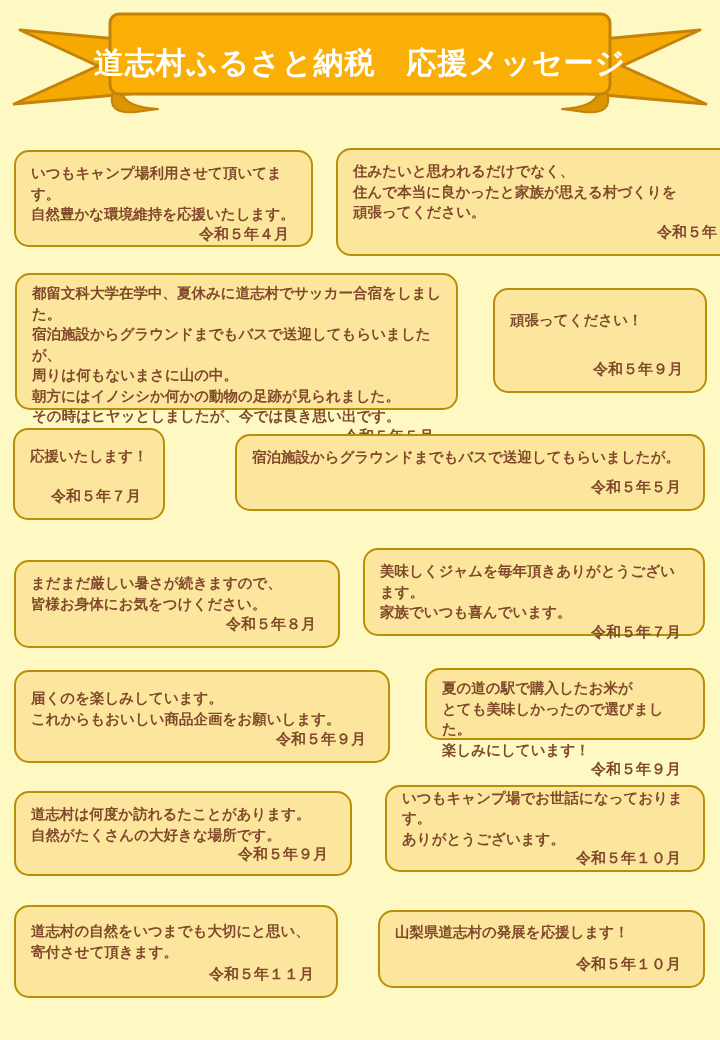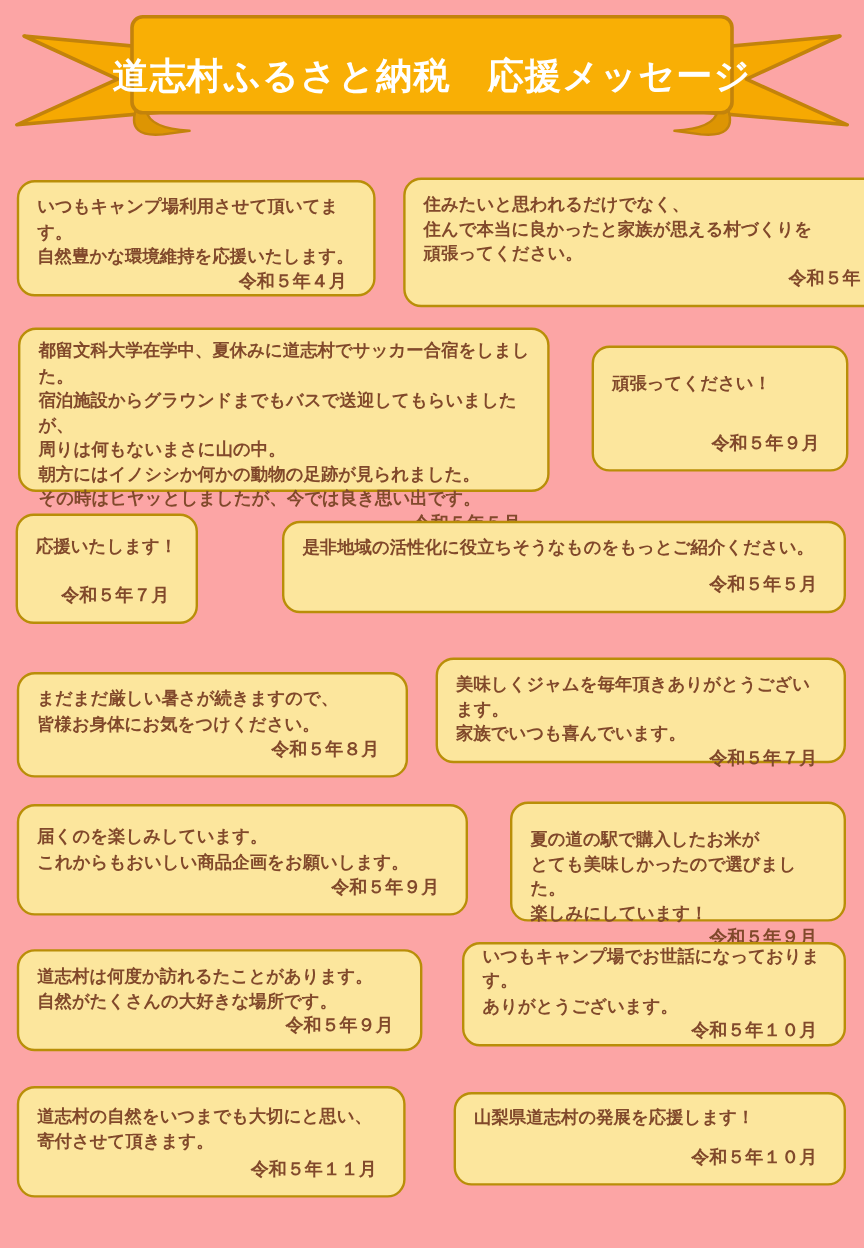--- a/index.html
+++ b/index.html
@@ -1,19 +1,19 @@
 <!DOCTYPE html>
 <html><head>
 <meta charset="utf-8">
 <style>
   html,body{margin:0;padding:0;background:#ffffff;}
   .page{
     position:relative;
     width:720px;height:1040px;
-    background:#fca5a5;
+    background:#fef9c3;
     font-family:"Liberation Sans","DejaVu Sans",sans-serif;
     overflow:hidden;
   }
   .ribbon-wrap{position:absolute;left:0;top:8px;width:720px;height:116px;}
   .banner-title{
     font-size:30px;font-weight:bold;fill:#ffffff;
     font-family:"Liberation Sans","DejaVu Sans",sans-serif;
     letter-spacing:1px;
   }
   .card{
@@ -39,21 +39,21 @@
   
   .card-1 {left:14px; top:150px; width:299px; height:97px;}
   .card-2 {left:336px;top:148px; width:435px; height:108px;}
   .card-3 {left:15px; top:273px; width:443px; height:137px;padding-top:8px;}
   .card-4 {left:493px;top:288px; width:214px; height:105px;padding-top:20px;}
   .card-5 {left:13px; top:428px; width:152px; height:92px; padding-top:16px;}
   .card-6 {left:235px;top:434px; width:470px; height:77px;}
   .card-7 {left:14px; top:548px; width:326px; height:88px;margin-top:12px;}
   .card-8 {left:363px;top:548px; width:342px; height:88px;}
   .card-9 {left:14px; top:670px; width:376px; height:93px;padding-top:16px;}
-  .card-10{left:425px;top:668px; width:280px; height:100px;padding-top:20px;}
+  .card-10{left:425px;top:668px; width:280px; height:72px;padding-top:8px;}
   .card-11{left:14px; top:791px; width:338px; height:85px;}
   .card-12{left:385px;top:785px; width:320px; height:87px;justify-content:center;}
   .card-13{left:14px; top:905px; width:324px; height:93px;padding-top:14px;}
   .card-14{left:378px;top:910px; width:327px; height:78px;padding-top:10px;}
 </style>
 </head>
 <body>
 
 <div class="page">
 
@@ -100,21 +100,21 @@
     <div class="msg">頑張ってください！</div>
     <div class="date">令和５年９月</div>
   </div>
 
   <div class="card card-5">
     <div class="msg">応援いたします！</div>
     <div class="date">令和５年７月</div>
   </div>
 
   <div class="card card-6">
-    <div class="msg">是非地域の活性化に役立ちそうなものをもっとご紹介ください。</div>
+    <div class="msg">宿泊施設からグラウンドまでもバスで送迎してもらいましたが。</div>
     <div class="date">令和５年５月</div>
   </div>
 
   <div class="card card-7">
     <div class="msg">まだまだ厳しい暑さが続きますので、
 皆様お身体にお気をつけください。</div>
     <div class="date">令和５年８月</div>
   </div>
 
   <div class="card card-8">

